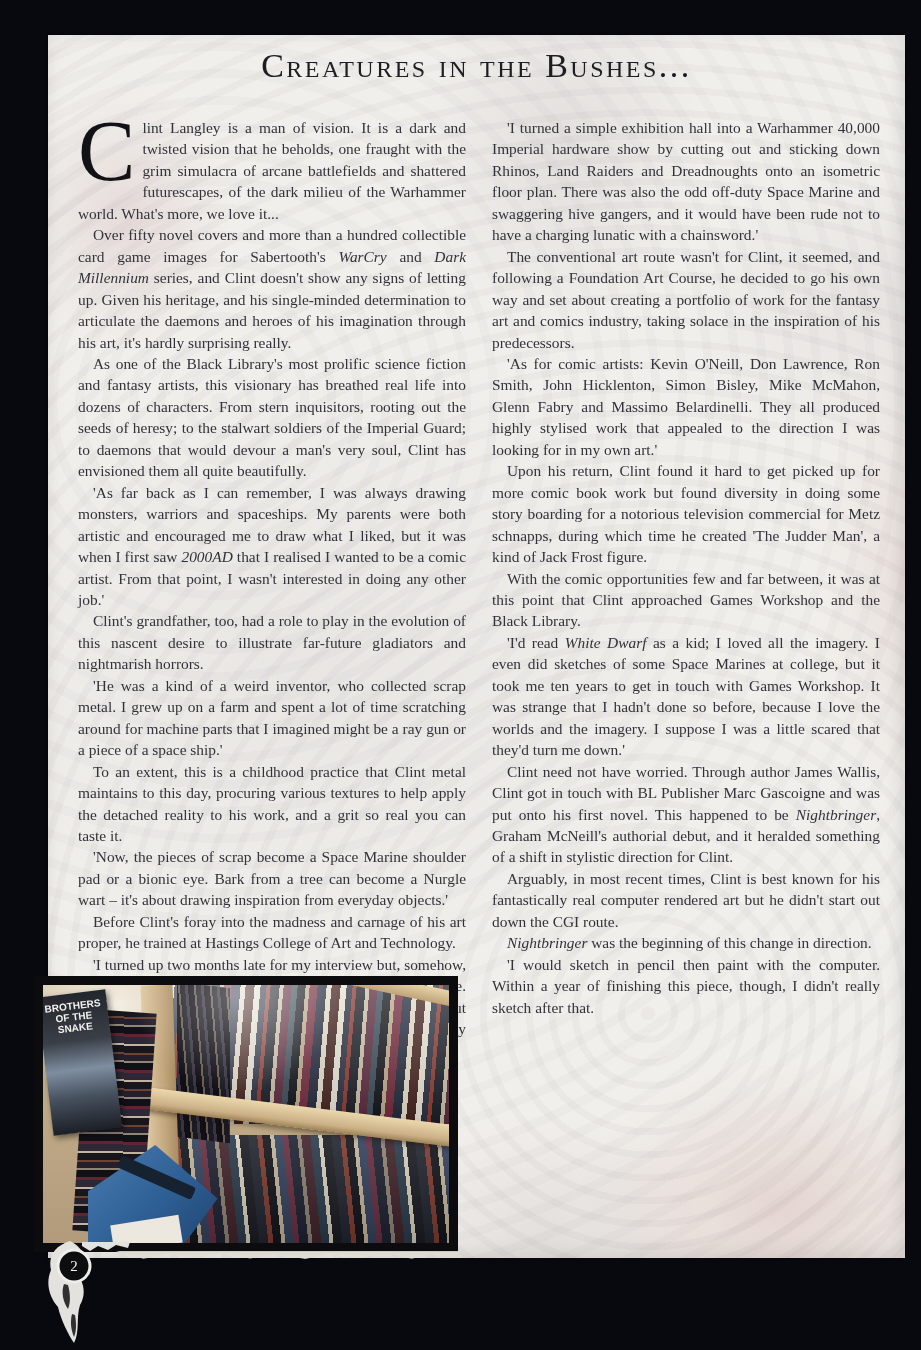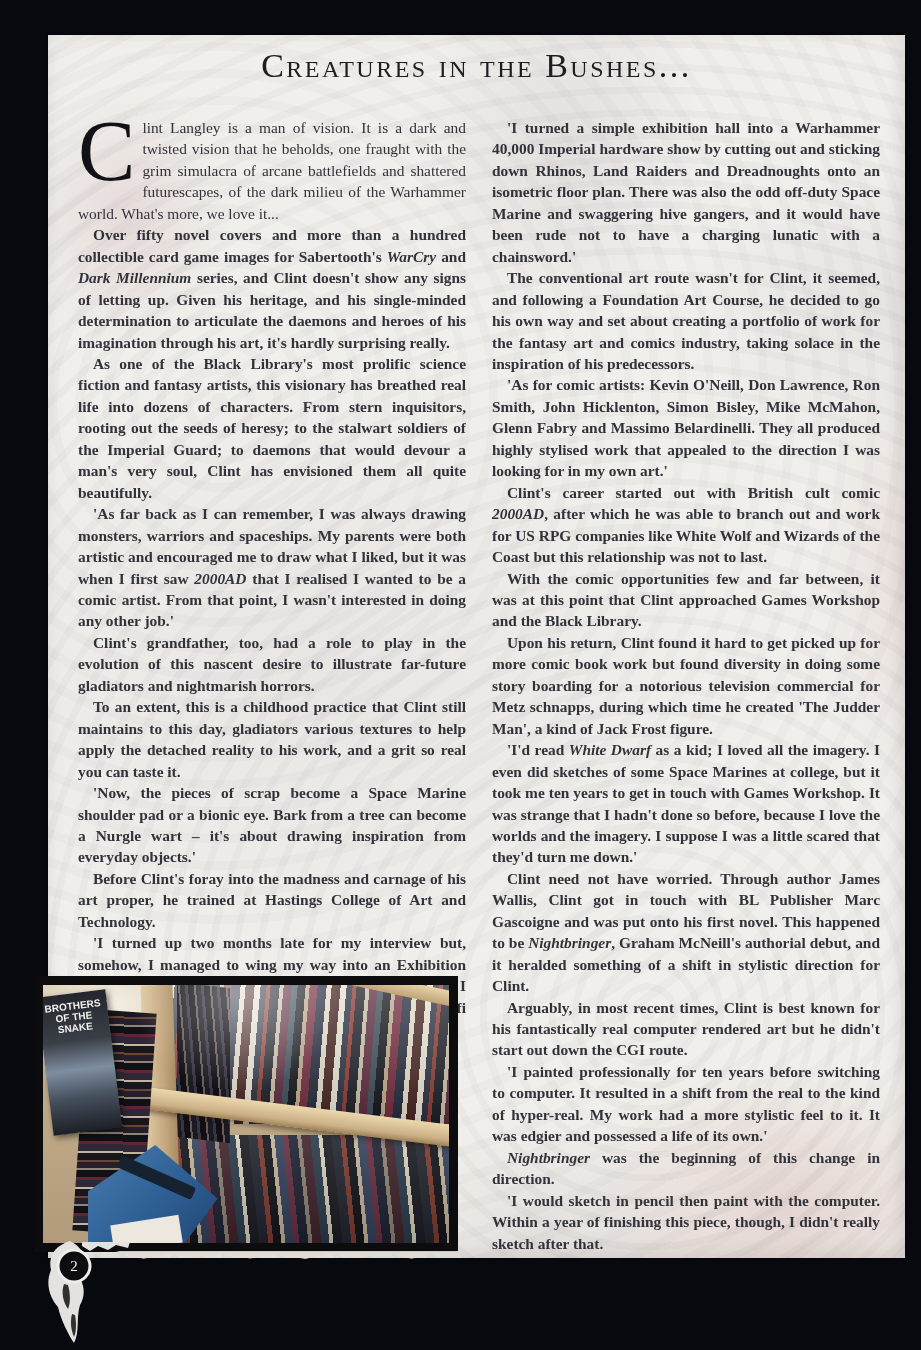--- a/index.html
+++ b/index.html
@@ -32,21 +32,21 @@
     font-size:34px;letter-spacing:2.5px;color:#1e1e22;
   }
 
   
   .columns{
     position:absolute;top:82px;left:30px;width:802px;
     display:flex;gap:26px;
   }
   .col{width:388px;color:#32323a;font-size:15.4px;line-height:21.45px;}
   .para{margin:0;text-align:justify;}
-  .para.indent{text-indent:15px;font-weight:bold;}
+  .para.indent{text-indent:15px;}
   .dropcap{
     float:left;font-size:86px;line-height:64px;height:64px;
     padding:2px 7px 0 0;color:#121216;font-weight:500;
   }
 
   
   .photo{
     position:absolute;left:-14px;top:941px;width:424px;height:276px;margin:0;
     background:#0c0c0e;padding:9px;box-sizing:border-box;
   }
@@ -149,36 +149,35 @@
 
   <h1 class="title">Creatures in the Bushes...</h1>
 
   <div class="columns">
     <div class="col">
         <p class="para"><span class="dropcap">C</span>lint Langley is a man of vision. It is a dark and twisted vision that he beholds, one fraught with the grim simulacra of arcane battlefields and shattered futurescapes, of the dark milieu of the Warhammer world. What's more, we love it...</p>
         <p class="para indent">Over fifty novel covers and more than a hundred collectible card game images for Sabertooth's <i>WarCry</i> and <i>Dark Millennium</i> series, and Clint doesn't show any signs of letting up. Given his heritage, and his single-minded determination to articulate the daemons and heroes of his imagination through his art, it's hardly surprising really.</p>
         <p class="para indent">As one of the Black Library's most prolific science fiction and fantasy artists, this visionary has breathed real life into dozens of characters. From stern inquisitors, rooting out the seeds of heresy; to the stalwart soldiers of the Imperial Guard; to daemons that would devour a man's very soul, Clint has envisioned them all quite beautifully.</p>
         <p class="para indent">'As far back as I can remember, I was always drawing monsters, warriors and spaceships. My parents were both artistic and encouraged me to draw what I liked, but it was when I first saw <i>2000AD</i> that I realised I wanted to be a comic artist. From that point, I wasn't interested in doing any other job.'</p>
         <p class="para indent">Clint's grandfather, too, had a role to play in the evolution of this nascent desire to illustrate far-future gladiators and nightmarish horrors.</p>
-        <p class="para indent">To an extent, this is a childhood practice that Clint still maintains to this day, gladiators various textures to help apply the detached reality to his work, and a grit so real you can taste it.</p>
+        <p class="para indent">'He was a kind of a weird inventor, who collected scrap metal. I grew up on a farm and spent a lot of time scratching around for machine parts that I imagined might be a ray gun or a piece of a space ship.'</p>
+        <p class="para indent">To an extent, this is a childhood practice that Clint metal maintains to this day, procuring various textures to help apply the detached reality to his work, and a grit so real you can taste it.</p>
         <p class="para indent">'Now, the pieces of scrap become a Space Marine shoulder pad or a bionic eye. Bark from a tree can become a Nurgle wart – it's about drawing inspiration from everyday objects.'</p>
         <p class="para indent">Before Clint's foray into the madness and carnage of his art proper, he trained at Hastings College of Art and Technology.</p>
         <p class="para indent">'I turned up two months late for my interview but, somehow, I managed to wing my way into an Exhibition Design course. Much to the frustration of my tutors, I managed to stick it out by incorporating a fantasy or sci-fi element to most of my assignments.</p>
       </div>
     <div class="col">
         <p class="para indent">'I turned a simple exhibition hall into a Warhammer 40,000 Imperial hardware show by cutting out and sticking down Rhinos, Land Raiders and Dreadnoughts onto an isometric floor plan. There was also the odd off-duty Space Marine and swaggering hive gangers, and it would have been rude not to have a charging lunatic with a chainsword.'</p>
         <p class="para indent">The conventional art route wasn't for Clint, it seemed, and following a Foundation Art Course, he decided to go his own way and set about creating a portfolio of work for the fantasy art and comics industry, taking solace in the inspiration of his predecessors.</p>
         <p class="para indent">'As for comic artists: Kevin O'Neill, Don Lawrence, Ron Smith, John Hicklenton, Simon Bisley, Mike McMahon, Glenn Fabry and Massimo Belardinelli. They all produced highly stylised work that appealed to the direction I was looking for in my own art.'</p>
-        <p class="para indent">Clint's career started out with British cult comic <i>2000AD</i>, after which he was able to branch out and work for US RPG companies like White Wolf and Wizards of the Coast but this relationship was not to last.</p>
+        <p class="para indent">Upon his return, Clint found it hard to get picked up for more comic book work but found diversity in doing some story boarding for a notorious television commercial for Metz schnapps, during which time he created 'The Judder Man', a kind of Jack Frost figure.</p>
         <p class="para indent">With the comic opportunities few and far between, it was at this point that Clint approached Games Workshop and the Black Library.</p>
-        <p class="para indent">Upon his return, Clint found it hard to get picked up for more comic book work but found diversity in doing some story boarding for a notorious television commercial for Metz schnapps, during which time he created 'The Judder Man', a kind of Jack Frost figure.</p>
         <p class="para indent">'I'd read <i>White Dwarf</i> as a kid; I loved all the imagery. I even did sketches of some Space Marines at college, but it took me ten years to get in touch with Games Workshop. It was strange that I hadn't done so before, because I love the worlds and the imagery. I suppose I was a little scared that they'd turn me down.'</p>
         <p class="para indent">Clint need not have worried. Through author James Wallis, Clint got in touch with BL Publisher Marc Gascoigne and was put onto his first novel. This happened to be <i>Nightbringer</i>, Graham McNeill's authorial debut, and it heralded something of a shift in stylistic direction for Clint.</p>
         <p class="para indent">Arguably, in most recent times, Clint is best known for his fantastically real computer rendered art but he didn't start out down the CGI route.</p>
-        <p class="para indent">'I painted professionally for ten years before switching to computer. It resulted in a shift from the real to the kind of hyper-real. My work had a more stylistic feel to it. It was edgier and possessed a life of its own.'</p>
         <p class="para indent"><i>Nightbringer</i> was the beginning of this change in direction.</p>
         <p class="para indent">'I would sketch in pencil then paint with the computer. Within a year of finishing this piece, though, I didn't really sketch after that.</p>
       </div>
   </div>
 
   <figure class="photo">
     <div class="photo-inner">
       <div class="ph ph-wash"></div>
       <div class="ph ph-books-top"></div>
       <div class="ph ph-books-bottom"></div>

